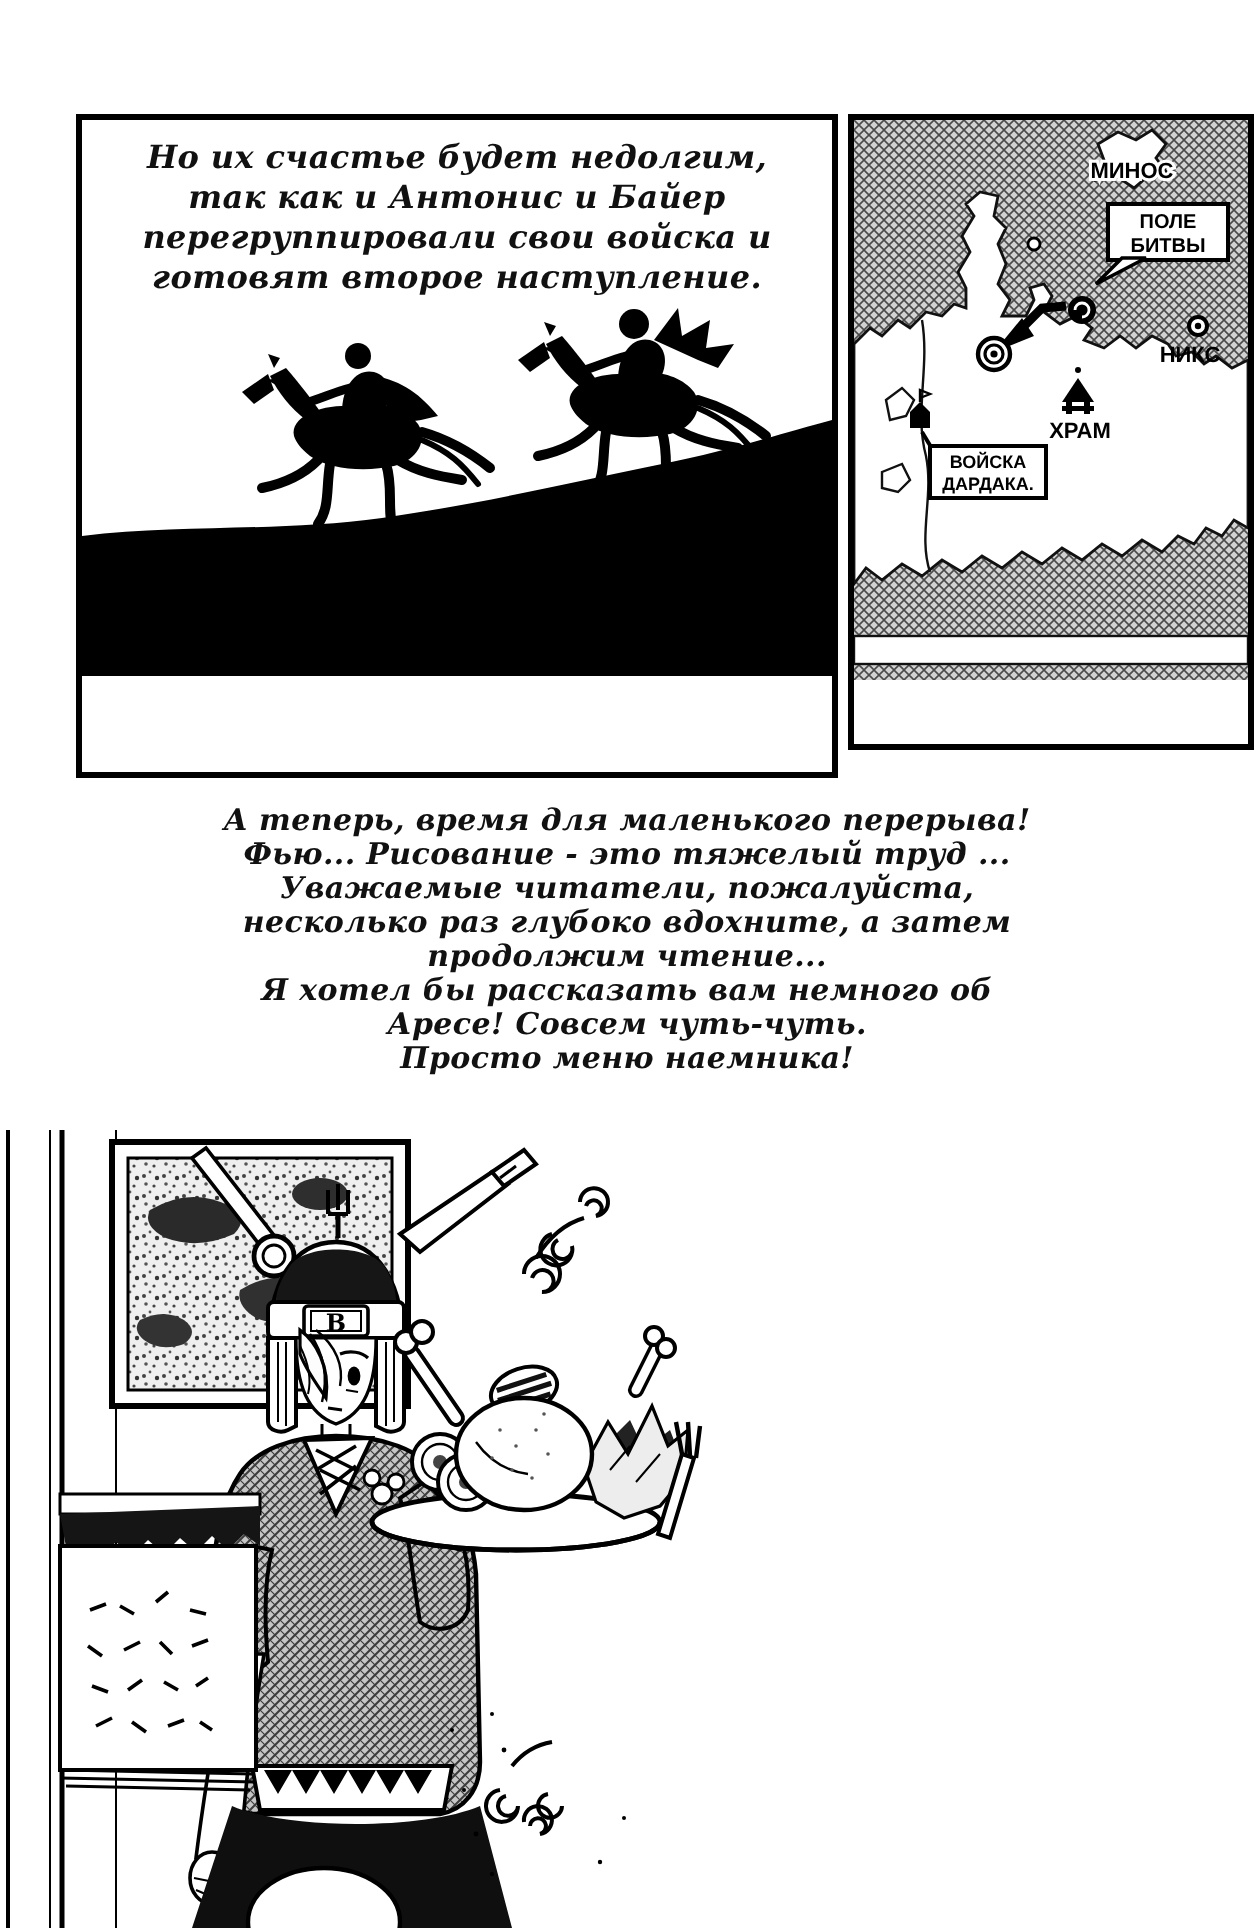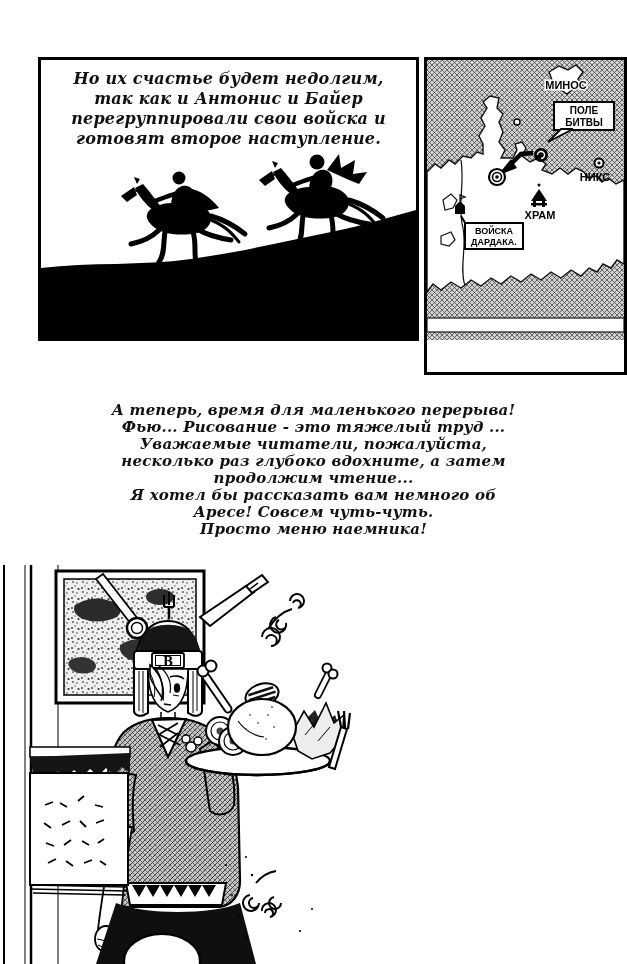--- a/index.html
+++ b/index.html
@@ -1,20 +1,20 @@
 <!DOCTYPE html>
 <html><head>
 <meta charset="utf-8">
 <style>
   html,body{margin:0;padding:0;background:#fff;}
   .page{position:relative;width:627px;height:964px;background:#fff;overflow:hidden;
         font-family:"Liberation Sans",sans-serif;}
   
   .panel{position:absolute;box-sizing:border-box;border:3px solid #000;background:#fff;}
-  .panel-horsemen{left:38px;top:57px;width:381px;height:284px;}
+  .panel-horsemen{left:38px;top:57px;width:381px;height:332px;}
   .panel-map{left:424px;top:57px;width:203px;height:318px;}
   .panel-horsemen svg,.panel-map svg{position:absolute;left:0;top:0;display:block;}
   .narration{position:absolute;left:0;right:0;top:9px;z-index:2;text-align:center;
      font-family:"DejaVu Serif",serif;font-style:italic;font-weight:bold;
      font-size:16px;line-height:20px;color:#111;white-space:pre-line;letter-spacing:.2px;}
   
   .interlude{position:absolute;left:0;top:385px;width:627px;text-align:center;
      font-family:"DejaVu Serif",serif;font-style:italic;font-weight:bold;
      font-size:15px;line-height:17px;color:#111;white-space:pre-line;letter-spacing:.2px;}
   

